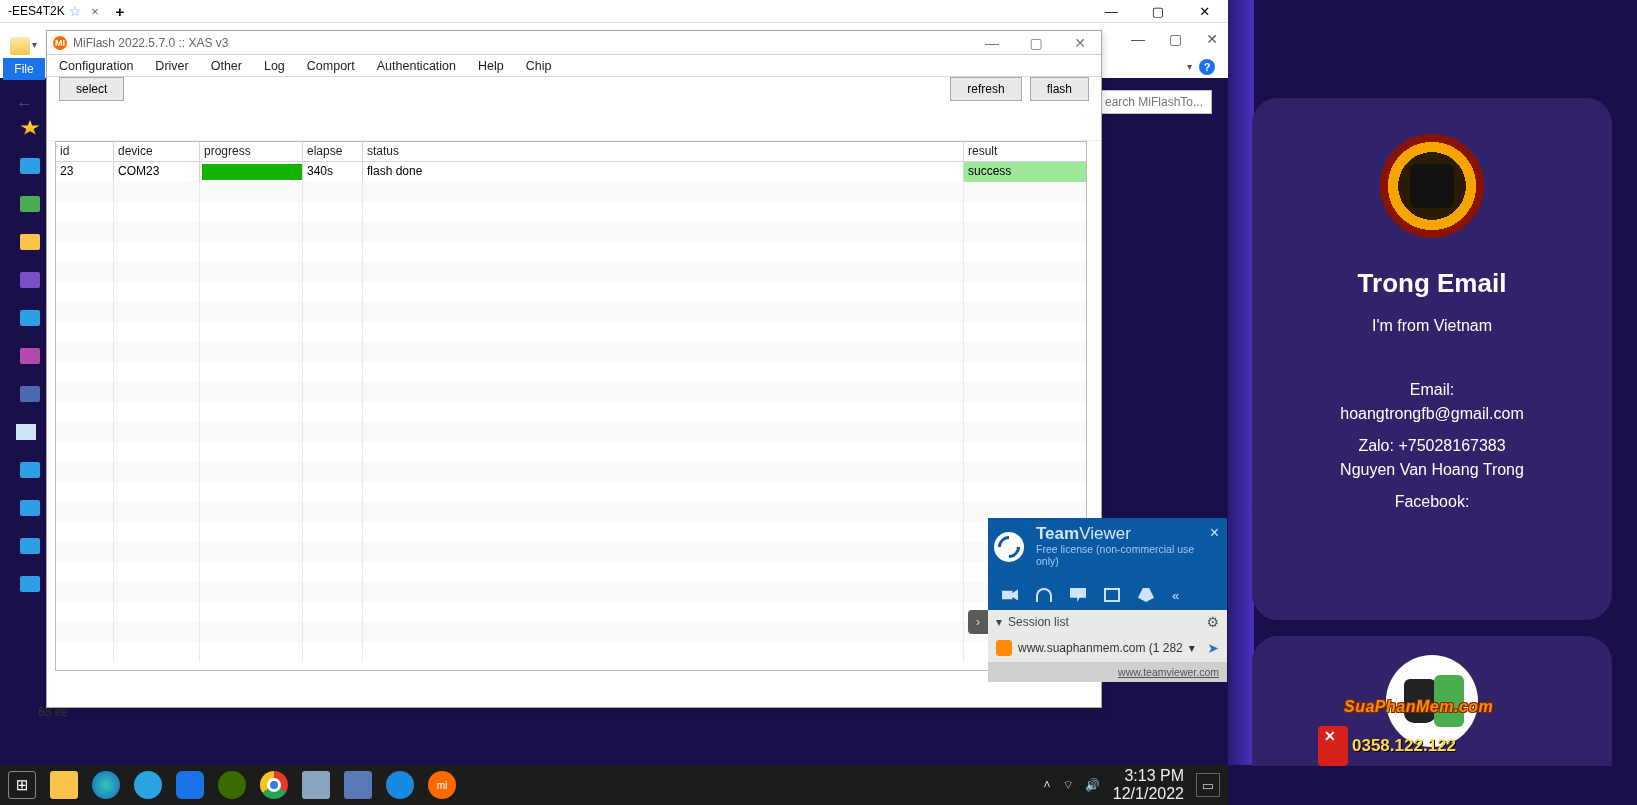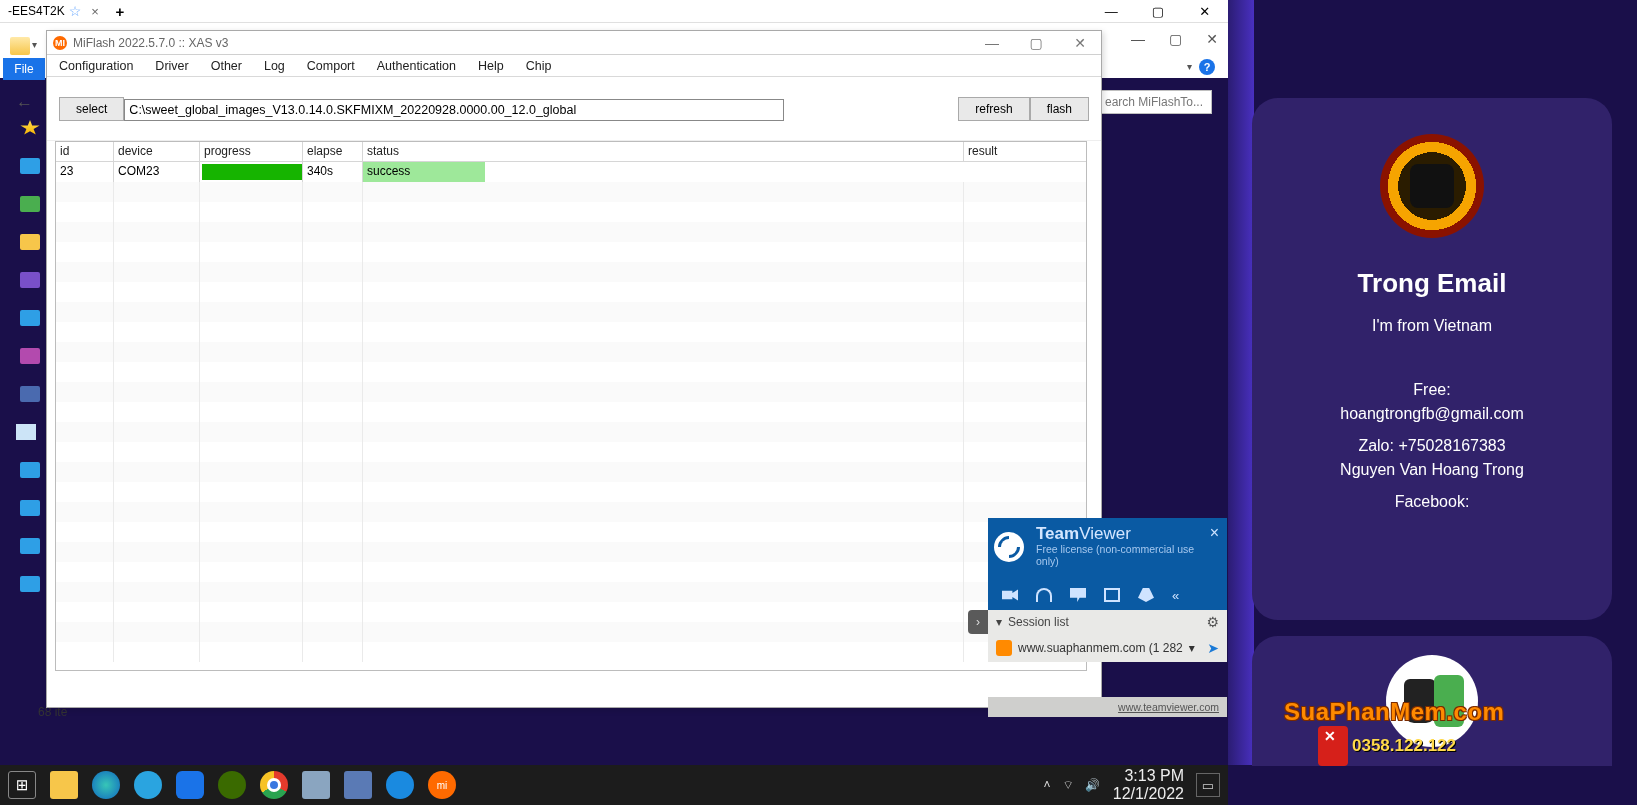--- a/index.html
+++ b/index.html
@@ -50,21 +50,21 @@
 .search-right { position: absolute; left: 1100px; top: 90px; width: 112px; height: 24px; border: 1px solid #bfbfbf; font-size: 12px; color: #777; display: flex; align-items: center; padding: 0 4px; background: #fff; }
 
 
 .miflash { position: absolute; left: 46px; top: 30px; width: 1056px; height: 678px; background: #fff; border: 1px solid #a9a9a9; box-shadow: 2px 2px 6px rgba(0,0,0,.15); }
 .mi-title { height: 24px; background: #fff; display: flex; align-items: center; padding: 0 6px; font-size: 12px; color: #666; border-bottom: 1px solid #d0d0d0; }
 .mi-logo { width: 14px; height: 14px; border-radius: 50%; background: #ff6a00; color: #fff; font-size: 9px; font-weight: bold; display: flex; align-items: center; justify-content: center; margin-right: 6px; }
 .mi-winbtns { margin-left: auto; display: flex; gap: 14px; color: #777; font-size: 14px; }
 .mi-winbtns span { width: 30px; text-align: center; cursor: pointer; }
 .mi-menu { height: 22px; display: flex; align-items: center; gap: 22px; padding: 0 12px; font-size: 12.5px; color: #222; border-bottom: 1px solid #d9d9d9; }
 .mi-menu span { cursor: pointer; }
-.mi-toolbar { height: 44px; display: flex; align-items: flex-end; padding: 0 12px; }
+.mi-toolbar { height: 44px; display: flex; align-items: flex-start; padding: 0 12px; gap: 8px; }
 .mi-toolbar button { font-size: 12px; height: 24px; background: #e9e9e9; border: 1px solid #a9a9a9; padding: 0 16px; cursor: pointer; }
 .mi-toolbar input { flex: 0 0 660px; height: 22px; font-size: 12.5px; padding: 0 4px; border: 1px solid #888; }
 .mi-toolbar .spacer { flex: 1; }
 .mi-sub { height: 20px; border-bottom: 1px solid #eee; }
 .mi-table { width: calc(100% - 22px); margin: 0 8px; border: 1px solid #bcbcbc; height: 530px; overflow: hidden; }
 .mi-thead { display: flex; height: 20px; background: #fff; font-size: 12px; color: #222; }
 .mi-thead div, .mi-row div { border-right: 1px solid #d6d6d6; padding: 2px 4px; overflow: hidden; white-space: nowrap; }
 .mi-thead { border-bottom: 1px solid #d6d6d6; }
 .c-id { width: 58px; }
 .c-device { width: 86px; }
@@ -89,38 +89,38 @@
 .tv-title b { font-weight: 600; }
 .tv-sub { margin-left: 38px; font-size: 10.5px; color: #a6c8ef; line-height: 1.1; }
 .tv-icons { background: #0a5aa3; height: 30px; display: flex; align-items: center; gap: 18px; padding: 0 14px; }
 .tv-icons span { width: 16px; height: 14px; display: inline-block; }
 .tv-sess-hdr { background: #e9e9e7; height: 24px; display: flex; align-items: center; padding: 0 8px; color: #444; gap: 6px; }
 .tv-sess-hdr .caret-left { position: absolute; left: -20px; background: #5a5a5a; color: #ddd; width: 20px; height: 24px; display: flex; align-items: center; justify-content: center; border-radius: 4px 0 0 4px; }
 .tv-gear { margin-left: auto; font-size: 14px; color: #555; }
 .tv-item { background: #e9e9e7; height: 28px; display: flex; align-items: center; padding: 0 8px; gap: 6px; color: #333; }
 .tv-item .fav { width: 16px; height: 16px; background: #ff8a00; border-radius: 3px; }
 .tv-item .blue-cursor { margin-left: auto; color: #1b7ad6; font-size: 14px; }
-.tv-foot { background: #cfcfcd; height: 20px; display: flex; align-items: center; justify-content: flex-end; padding: 0 8px; font-size: 10.5px; color: #555; text-decoration: underline; margin-top: 35px; }
+.tv-foot { background: #cfcfcd; height: 20px; display: flex; align-items: center; justify-content: flex-end; padding: 0 8px; font-size: 10.5px; color: #555; text-decoration: underline; }
 
 
 .profile-card { position: absolute; left: 1252px; top: 98px; width: 360px; height: 522px; background: #31226a; border-radius: 26px; color: #fff; text-align: center; padding-top: 36px; }
 .profile-logo { width: 104px; height: 104px; border-radius: 50%; margin: 0 auto 30px; background: radial-gradient(circle at center,#2a1c00 0 46%,#f6a400 46% 60%, #8a1200 60% 100%); position: relative; }
 .profile-logo::after { content: ""; position: absolute; left: 30px; top: 30px; width: 44px; height: 44px; background: #111; border-radius: 8px; }
 .profile-name { font-size: 26px; font-weight: 600; margin-bottom: 18px; }
 .profile-line { font-size: 16px; margin: 14px 0; }
 .profile-divider { height: 18px; }
 
 
 .bottom-card { position: absolute; left: 1252px; top: 636px; width: 360px; height: 130px; background: #31226a; border-radius: 26px 26px 0 0; display: flex; align-items: center; justify-content: center; }
 .bottom-card .circ { width: 92px; height: 92px; border-radius: 50%; background: #fff; position: relative; overflow: hidden; }
 .bottom-card .circ::before { content: ""; position: absolute; left: 18px; top: 24px; width: 32px; height: 44px; background: #222; border-radius: 6px 6px 10px 10px; }
 .bottom-card .circ::after { content: ""; position: absolute; right: 14px; top: 20px; width: 30px; height: 52px; background: #4aae4f; border-radius: 6px; }
 
 
-.watermark { position: absolute; left: 1284px; top: 698px; font-size: 24px; font-weight: 800; color: #ff8a00; text-shadow: 1px 1px 0 #7a2b00, -1px -1px 0 #7a2b00, 1px -1px 0 #7a2b00, -1px 1px 0 #7a2b00; letter-spacing: .5px; }
+.watermark { position: absolute; left: 1344px; top: 698px; font-size: 16px; font-weight: 800; font-style: italic; color: #ff8a00; text-shadow: 1px 1px 0 #7a2b00, -1px -1px 0 #7a2b00, 1px -1px 0 #7a2b00, -1px 1px 0 #7a2b00; letter-spacing: .5px; }
 .watermark-icon { position: absolute; left: 1318px; top: 726px; width: 30px; height: 40px; background: #d6201a; border-radius: 4px; }
 .watermark-icon::before { content: "✕"; color: #fff; position: absolute; left: 6px; top: 2px; font-size: 14px; font-weight: bold; }
 .watermark-phone { position: absolute; left: 1352px; top: 736px; font-size: 17px; font-weight: 700; color: #ffd94a; text-shadow: 1px 1px 0 #000; }
 
 
 .taskbar { position: absolute; left: 0; top: 765px; width: 1228px; height: 40px; background: #1c1c1c; display: flex; align-items: center; padding: 0 8px; gap: 14px; }
 .taskbar .tb-icon { width: 28px; height: 28px; border-radius: 3px; display: flex; align-items: center; justify-content: center; font-size: 15px; color: #fff; }
 .tb-sep { flex: 1; }
 .tb-tray { display: flex; align-items: center; gap: 12px; color: #ddd; font-size: 12px; }
 .tb-clock { text-align: right; line-height: 1.15; font-size: 16px; color: #eee; }
@@ -211,21 +211,20 @@
     <span>Driver</span>
     <span>Other</span>
     <span>Log</span>
     <span>Comport</span>
     <span>Authentication</span>
     <span>Help</span>
     <span>Chip</span>
   </div>
   <div class="mi-toolbar">
     <button>select</button>
-    <input type="text" value="C:\sweet_global_images_V13.0.14.0.SKFMIXM_20220928.0000.00_12.0_global" style="">
     <div class="spacer"></div>
     <button>refresh</button>
     <button>flash</button>
   </div>
   <div class="mi-sub"></div>
   <div class="mi-table">
     <div class="mi-thead">
       <div class="c-id">id</div>
       <div class="c-device">device</div>
       <div class="c-progress">progress</div>
@@ -234,20 +233,21 @@
       <div class="c-result">result</div>
     </div>
     <div class="mi-tbody" id="mi-tbody">
         <div class="mi-row">
           <div class="c-id">23</div>
           <div class="c-device">COM23</div>
           <div class="c-progress progress-fill">
             <span style="width:100%"></span>
           </div>
           <div class="c-elapse">340s</div>
+          <div class="c-status">flash done</div>
           <div class="c-result result-success">success</div>
         </div>
         <div class="mi-row empty">
           <div class="c-id"></div>
           <div class="c-device"></div>
           <div class="c-progress"></div>
           <div class="c-elapse"></div>
           <div class="c-status"></div>
           <div class="c-result"></div>
         </div>
@@ -467,21 +467,21 @@
     <span class="blue-cursor">➤</span>
   </div>
   <div class="tv-foot">www.teamviewer.com</div>
 </div>
 
 <div class="profile-card">
   <div class="profile-logo"></div>
   <div class="profile-name">Trong Email</div>
   <div class="profile-line">I'm from Vietnam</div>
   <div class="profile-divider"></div>
-  <div class="profile-line">Free:</div>
+  <div class="profile-line">Email:</div>
   <div class="profile-line" style="margin-top:-8px">hoangtrongfb@gmail.com</div>
   <div class="profile-line">Zalo: +75028167383</div>
   <div class="profile-line" style="margin-top:-8px">Nguyen Van Hoang Trong</div>
   <div class="profile-line">Facebook:</div>
 </div>
 
 <div class="bottom-card">
   <div class="circ"></div>
 </div>
 

